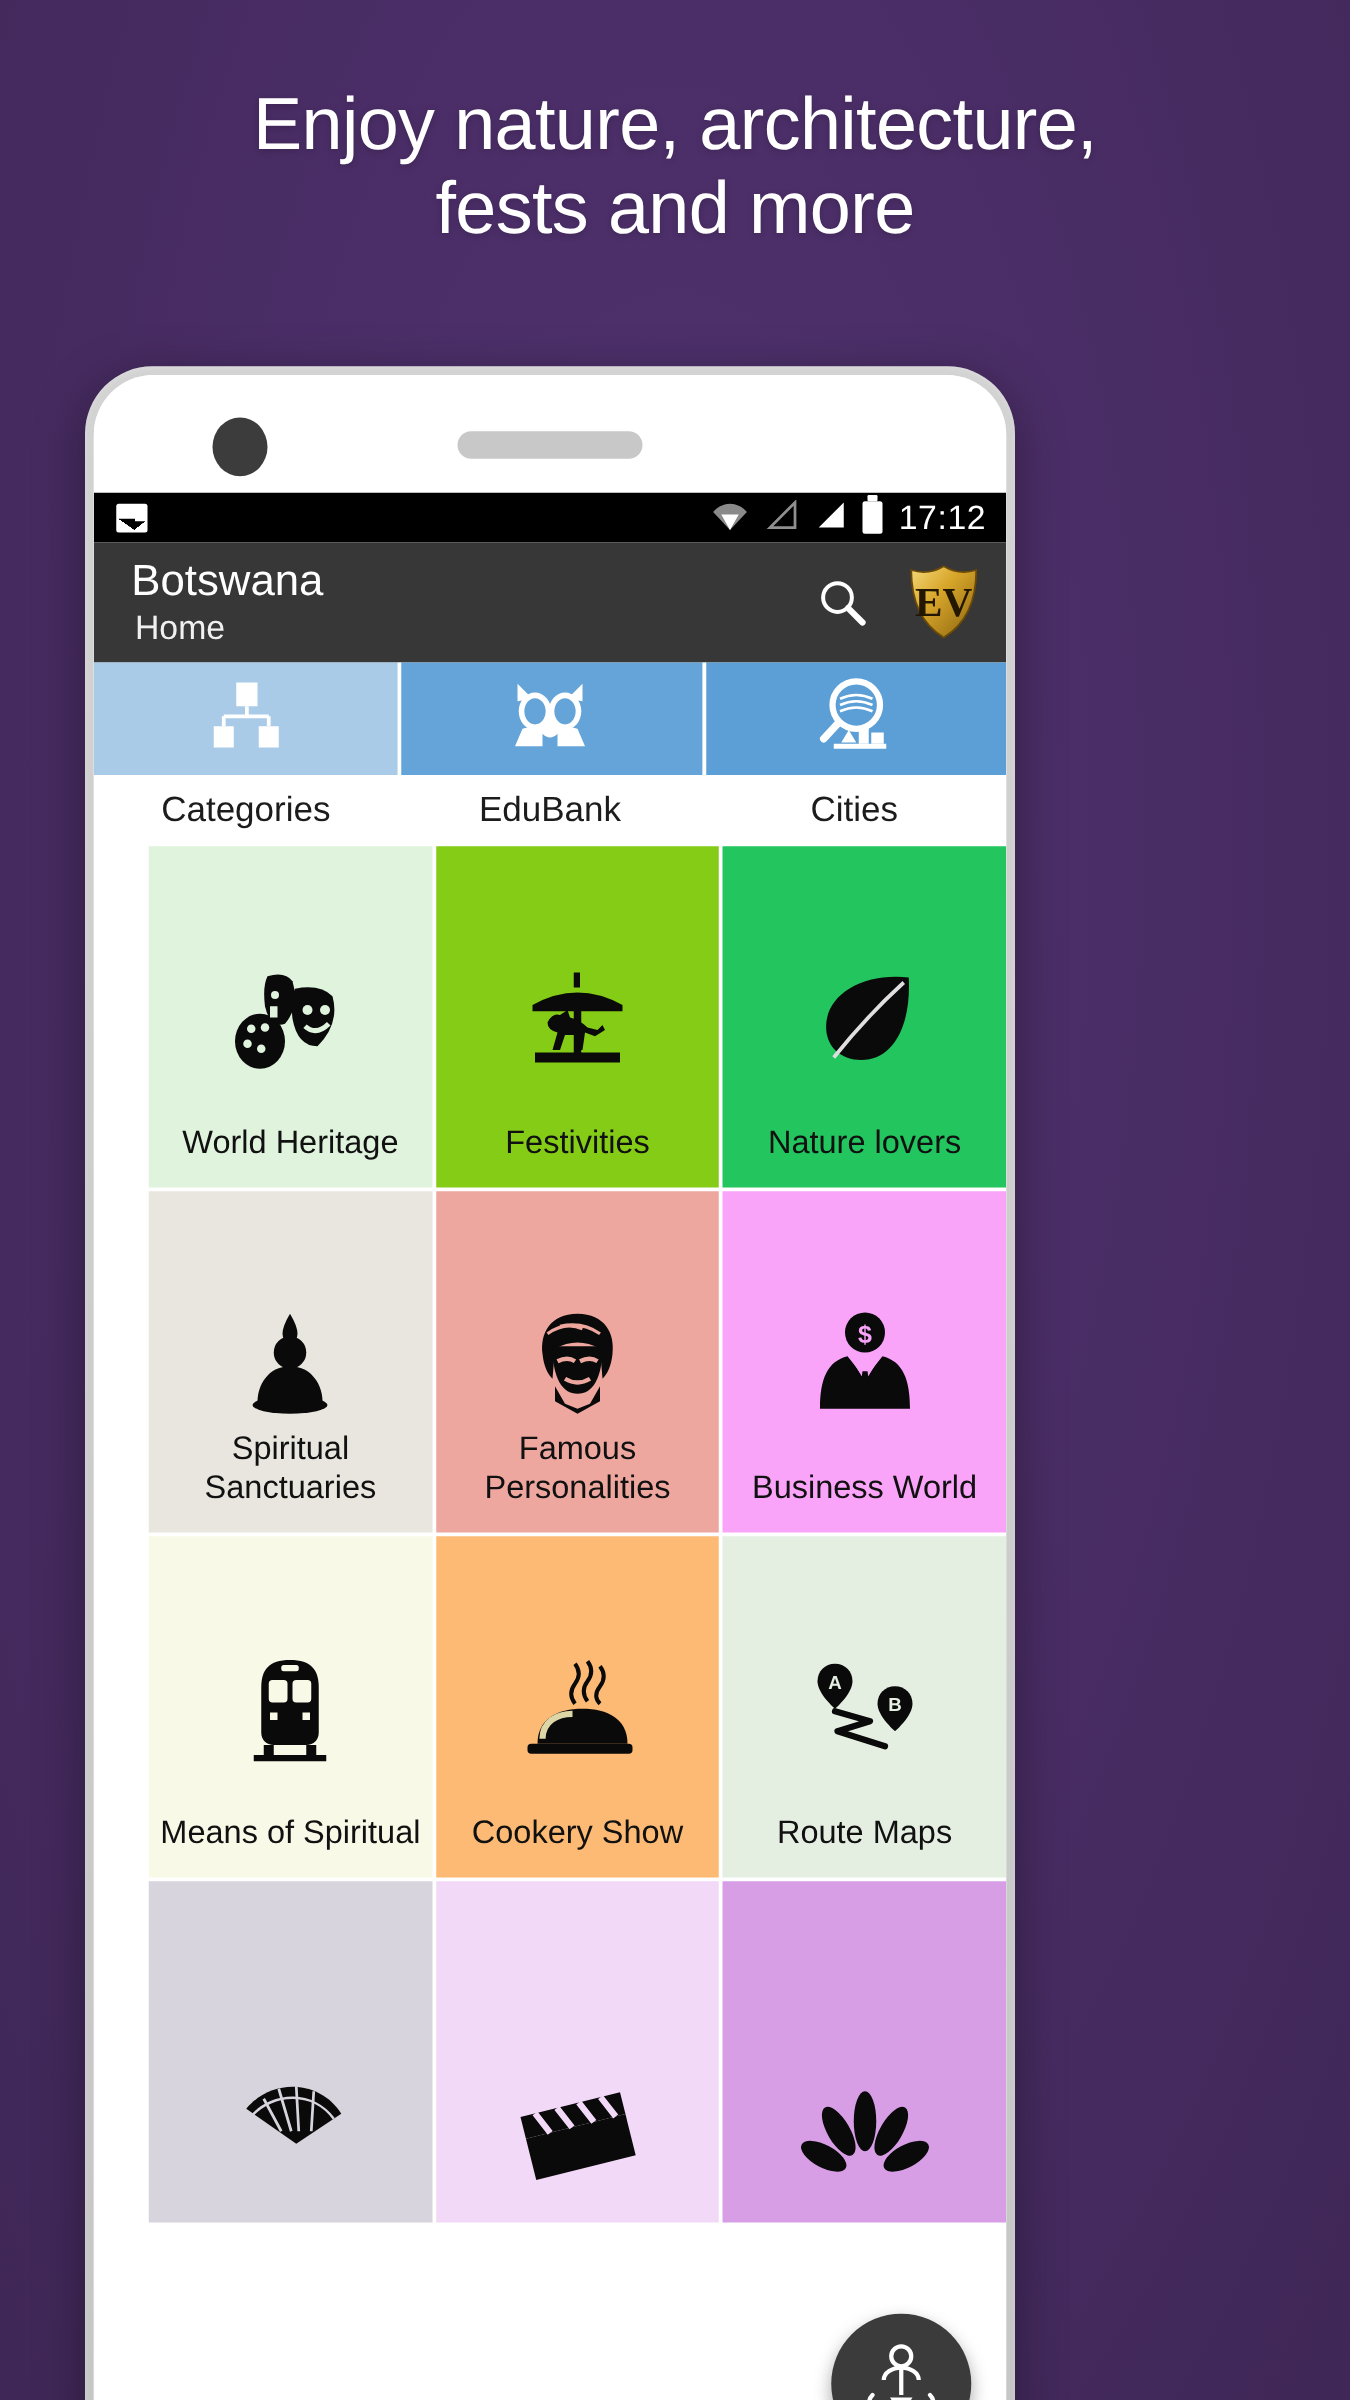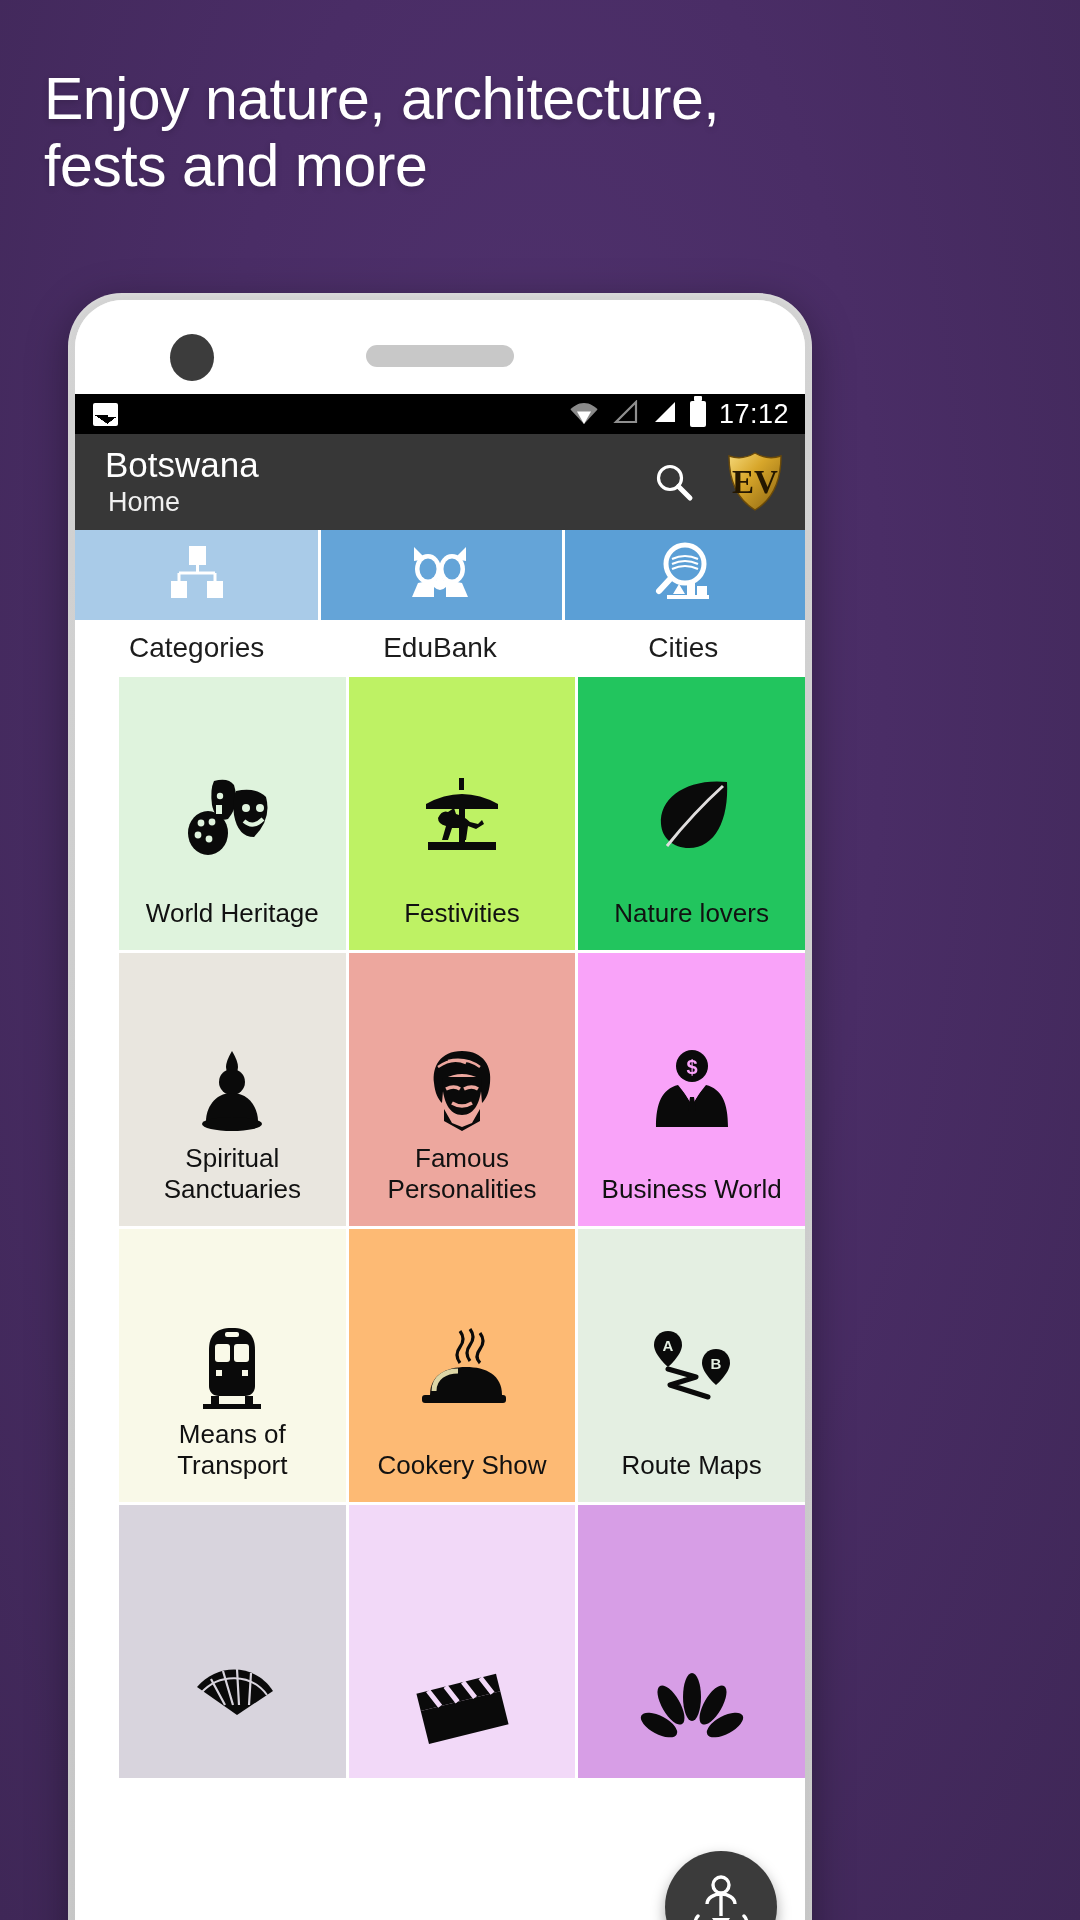--- a/index.html
+++ b/index.html
@@ -10,27 +10,27 @@
   }
   body {
     background: radial-gradient(ellipse at 50% 35%, #50326e 0%, #4a2d66 45%, #3f2757 100%);
     position: relative;
   }
 
   
   .headline {
     position: absolute;
     top: 66px; left: 0; right: 0;
-    text-align: left;
+    text-align: center;
     color: #ffffff;
     font-size: 59px;
     line-height: 1.14;
     font-weight: 400;
     letter-spacing: -0.5px;
-    padding: 0 44px;
+    padding: 0 64px;
     text-shadow: 0 2px 6px rgba(0,0,0,0.18);
   }
 
   
   .phone {
     position: absolute;
     left: 68px;
     top: 293px;
     width: 744px;
     height: 1700px;
@@ -384,21 +384,21 @@
               <rect x="32" y="30" width="6" height="9" fill="#dff3dd"></rect>
               <path d="M52 16 Q72 12 82 22 Q88 44 70 62 Q54 62 50 40 Q48 24 52 16 Z" fill="#0a0a0a"></path>
               <circle cx="62" cy="33" r="4" fill="#dff3dd"></circle>
               <circle cx="76" cy="33" r="4" fill="#dff3dd"></circle>
               <path d="M60 46 Q69 54 79 44" stroke="#dff3dd" stroke-width="4" fill="none"></path>
             </svg>
           </div>
           <div class="cell-label">World Heritage</div>
         </div>
 
-        <div class="cell" style="background:#bef264">
+        <div class="cell" style="background:#84cc16">
           <div class="cell-icon">
             <svg width="92" height="86" viewBox="0 0 92 86">
               <rect x="43" y="4" width="5" height="12" fill="#0a0a0a"></rect>
               <path d="M10 30 Q46 10 82 30 Z" fill="#0a0a0a"></path>
               <rect x="10" y="30" width="72" height="5" fill="#0a0a0a"></rect>
               <rect x="43" y="34" width="6" height="36" fill="#0a0a0a"></rect>
               <path d="M22 44 Q26 36 32 38 L38 34 L40 40 Q48 42 54 48 L62 50 L66 46 L68 50 L60 55 L52 52 L50 66 L44 66 L46 54 L36 54 L32 66 L26 66 L30 52 Q22 50 22 44 Z" fill="#0a0a0a"></path>
               <rect x="12" y="68" width="68" height="8" fill="#0a0a0a"></rect>
             </svg>
           </div>
@@ -461,21 +461,21 @@
               <rect x="32" y="6" width="14" height="5" rx="2" fill="#f9f9e8"></rect>
               <rect x="22" y="18" width="15" height="18" rx="3" fill="#f9f9e8"></rect>
               <rect x="41" y="18" width="15" height="18" rx="3" fill="#f9f9e8"></rect>
               <rect x="23" y="44" width="6" height="6" fill="#f9f9e8"></rect>
               <rect x="49" y="44" width="6" height="6" fill="#f9f9e8"></rect>
               <rect x="18" y="70" width="8" height="10" fill="#0a0a0a"></rect>
               <rect x="52" y="70" width="8" height="10" fill="#0a0a0a"></rect>
               <rect x="10" y="78" width="58" height="5" fill="#0a0a0a"></rect>
             </svg>
           </div>
-          <div class="cell-label">Means of Transport</div>
+          <div class="cell-label">Means of Spiritual</div>
         </div>
 
         <div class="cell" style="background:#fdba74">
           <div class="cell-icon">
             <svg width="92" height="84" viewBox="0 0 92 84">
               <path d="M44 4 Q50 12 44 20 Q38 28 44 36" stroke="#0a0a0a" stroke-width="3.2" fill="none"></path>
               <path d="M54 2 Q60 10 54 18 Q48 26 54 34" stroke="#0a0a0a" stroke-width="3.2" fill="none"></path>
               <path d="M64 6 Q70 14 64 22 Q58 30 64 36" stroke="#0a0a0a" stroke-width="3.2" fill="none"></path>
               <path d="M14 68 C14 48 30 40 50 40 C70 40 86 48 86 68 Z" fill="#0a0a0a"></path>
               <path d="M18 64 C18 50 30 44 42 44" stroke="#ddd6a6" stroke-width="5" fill="none"></path>

